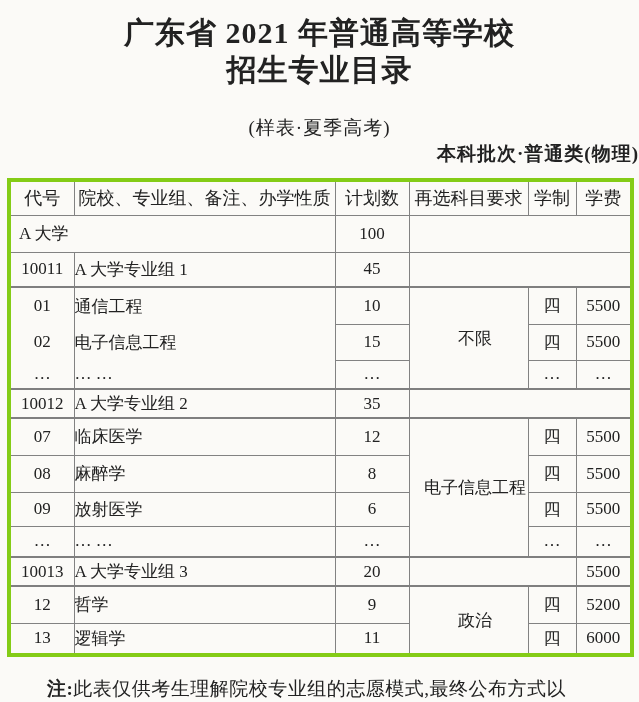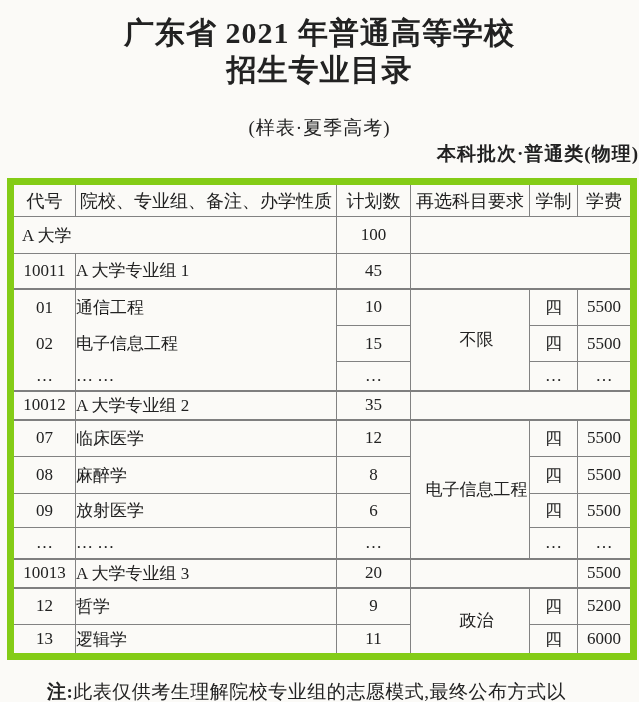--- a/index.html
+++ b/index.html
@@ -18,21 +18,21 @@
   }
   .subtitle{
     text-align:center;font-size:19px;margin-top:27px;letter-spacing:1px;
   }
   .batch{
     text-align:right;font-size:19px;letter-spacing:1px;font-weight:600;
   }
   table{
     border-collapse:collapse;table-layout:fixed;
     width:623px;margin:11px 4px 0 7px;
-    border:7px solid #84cc16;
+    border:4px solid #84cc16;
   }
   td,th{
     border:1px solid #828282;
     font-size:17px;font-weight:normal;
     padding:0;overflow:hidden;white-space:nowrap;
   }
   th{font-size:18px;}
   .c-code,.c-plan,.c-years,.c-fee{text-align:center;}
   .c-name{text-align:left;}
   .c-req{text-align:center;padding-left:13px;}

